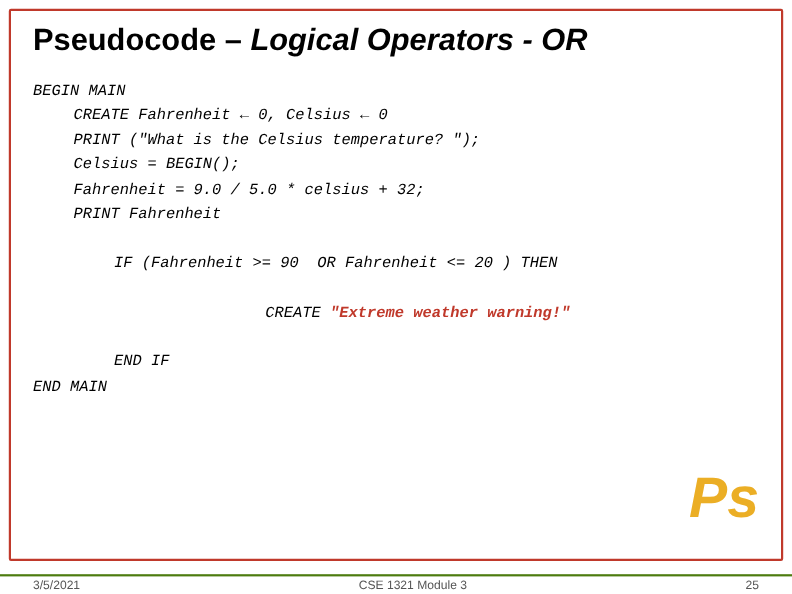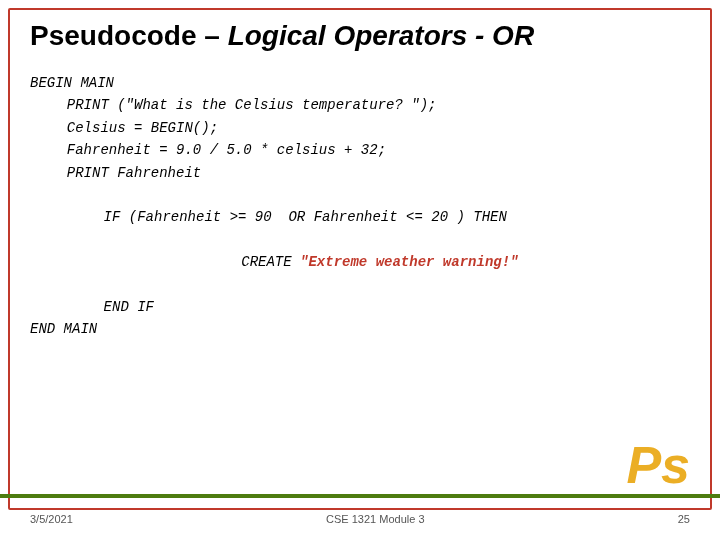--- a/index.html
+++ b/index.html
@@ -66,58 +66,59 @@
     .indent2 { padding-left: 40px; }
     .indent3 { padding-left: 60px; }
 
     .string-red {
       color: #c0392b;
       font-weight: bold;
     }
 
     .ps-watermark {
       position: absolute;
-      bottom: 45px;
+      bottom: 57px;
       right: 30px;
       font-size: 52px;
       font-weight: bold;
       color: #e8a000;
       opacity: 0.85;
       font-family: Arial, sans-serif;
       font-style: italic;
     }
 
     .footer {
-      height: 46px;
+      height: 18px;
       display: flex;
       align-items: center;
       justify-content: space-between;
       padding: 0 30px;
       font-size: 11px;
       color: #555;
-      border-top: 4px solid #4d7c0f;
+      border-top: 2px solid #4d7c0f;
       position: relative;
       z-index: 1;
     }
   </style>
 </head>
 <body>
 
 <div class="slide">
   <div class="slide-border"></div>
 
   <div class="content">
     <h1 class="title">
       <span>Pseudocode – </span><span class="title-italic">Logical Operators - OR</span>
     </h1>
 
     <div class="code-block">
 
       <div class="code-line">BEGIN MAIN</div>
 
+      <div class="code-line indent1">  CREATE Fahrenheit ← 0, Celsius ← 0</div>
 
       <div class="code-line indent1">  PRINT ("What is the Celsius temperature? ");</div>
 
       <div class="code-line indent1">  Celsius = BEGIN();</div>
 
       <div class="code-line indent1">  Fahrenheit = 9.0 / 5.0 * celsius + 32;</div>
 
       <div class="code-line indent1">  PRINT Fahrenheit</div>
 
       <div class="code-line">&nbsp;</div>

